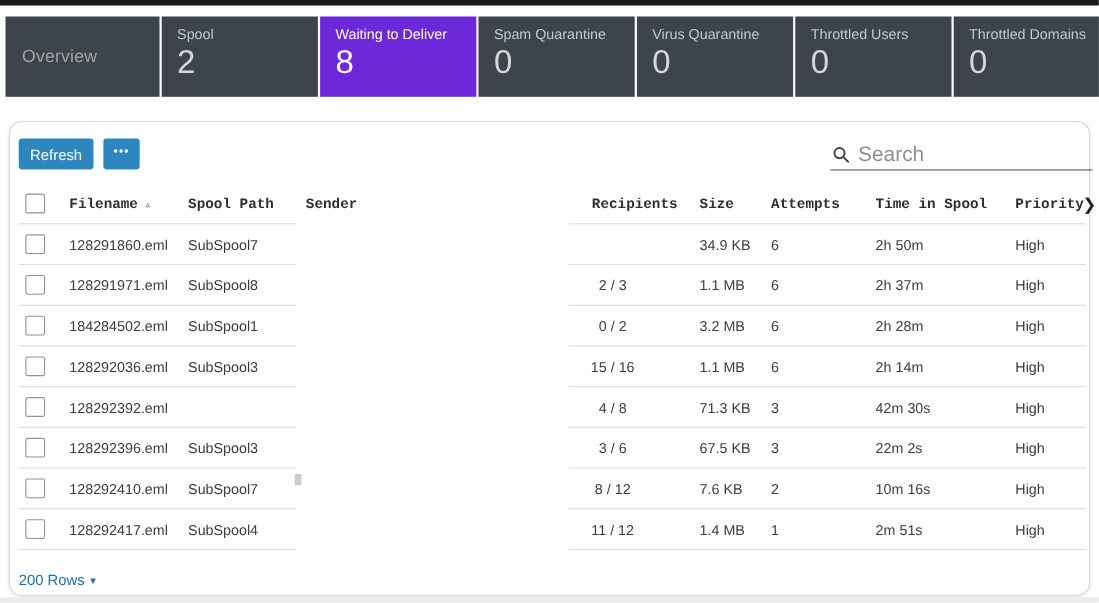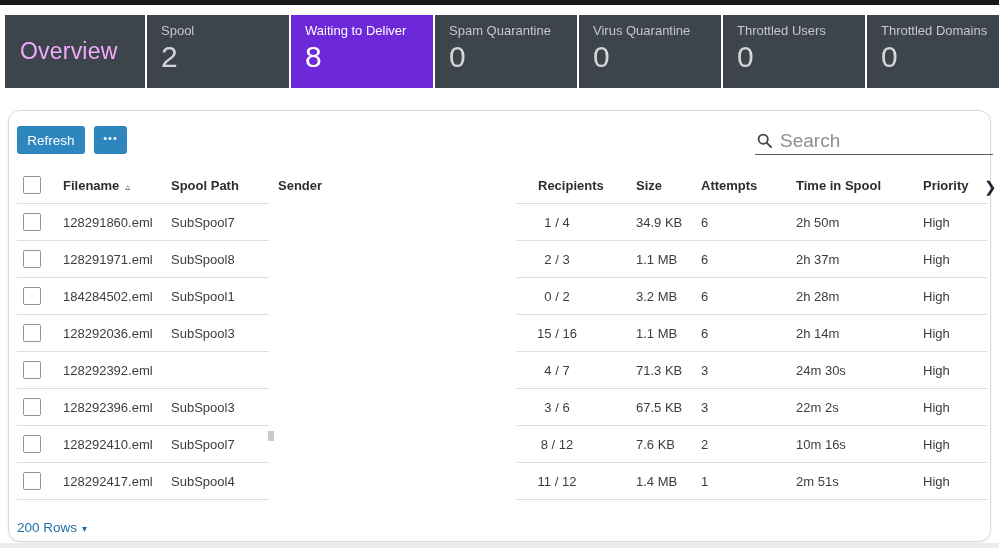--- a/index.html
+++ b/index.html
@@ -19,21 +19,21 @@
     position:absolute; left:5px; top:15px; height:73px;
     display:flex; gap:2px; width:1010px;
   }
   .tab {
     background:#3d444b; height:73px; flex:none; cursor:pointer;
     padding:8px 0 0 14px; color:#c3c9cc;
   }
   .tab-overview {
     width:140px; display:flex; align-items:center; padding:0 0 0 15px;
   }
-  .tab-overview .tab-big-label { font-size:23px; color:#f0abfc; letter-spacing:.2px; }
+  .tab-overview .tab-big-label { font-size:16px; color:#a3a3a3; letter-spacing:.2px; }
   .tab-count-tab { width:142px; }
   .tab-label { font-size:13px; line-height:16px; display:block; }
   .tab-count { font-size:30px; font-weight:300; line-height:36px; color:#d3d7d9; display:block; }
   .tab-active { background:#6d28d9; }
   .tab-active .tab-label, .tab-active .tab-count { color:#ffffff; }
 
   
   .card {
     position:absolute; left:8px; top:110px; width:983px; height:432px;
     background:#ffffff; border:1px solid #d8dadc; border-radius:12px;
@@ -55,21 +55,21 @@
   .searchbox svg { flex:none; margin:0 8px 2px 2px; }
   .searchbox input {
     border:none; outline:none; flex:1; font-size:19px; color:#333;
     font-family:inherit; background:transparent; padding-bottom:2px;
   }
   .searchbox input::placeholder { color:#8a9094; }
 
   
   .thead { position:absolute; left:0; top:60px; width:983px; height:33px; }
   .th { position:absolute; top:0; height:33px; line-height:30px; font-size:13px;
-        font-weight:700; color:#2e2e2e; cursor:pointer; white-space:nowrap; }
+        font-weight:700; color:#2e2e2e; cursor:pointer; white-space:nowrap;font-family:Liberation Mono, monospace; }
   .sep-l { position:absolute; bottom:0; left:8px;  width:252px; height:1px; background:#dcdddd; }
   .sep-r { position:absolute; bottom:0; left:508px; width:470px; height:1px; background:#dcdddd; }
 
   .checkbox {
     width:18px; height:18px; background:#fff; border:1px solid #8f9598;
     border-radius:2px; cursor:pointer;
   }
   .thead .checkbox { position:absolute; left:14px; top:5px; }
 
   .col-filename   { left:54px; }
@@ -176,21 +176,20 @@
     <div class="sep-r"></div>
   </div>
 
   <div class="tbody">
 
       <div class="trow">
         <div class="checkbox"></div>
         <div class="td col-filename">128291860.eml</div>
         <div class="td col-spoolpath">SubSpool7</div>
         <div class="td col-sender"></div>
-        <div class="td td-recipients">1 / 4</div>
         <div class="td col-size">34.9 KB</div>
         <div class="td col-attempts">6</div>
         <div class="td col-time">2h 50m</div>
         <div class="td col-priority">High</div>
         <div class="sep-l"></div>
         <div class="sep-r"></div>
       </div>
 
       <div class="trow">
         <div class="checkbox"></div>
@@ -231,24 +230,24 @@
         <div class="td col-time">2h 14m</div>
         <div class="td col-priority">High</div>
         <div class="sep-l"></div>
         <div class="sep-r"></div>
       </div>
 
       <div class="trow">
         <div class="checkbox"></div>
         <div class="td col-filename">128292392.eml</div>
         <div class="td col-sender"></div>
-        <div class="td td-recipients">4 / 7</div>
+        <div class="td td-recipients">4 / 8</div>
         <div class="td col-size">71.3 KB</div>
         <div class="td col-attempts">3</div>
-        <div class="td col-time">24m 30s</div>
+        <div class="td col-time">42m 30s</div>
         <div class="td col-priority">High</div>
         <div class="sep-l"></div>
         <div class="sep-r"></div>
       </div>
 
       <div class="trow">
         <div class="checkbox"></div>
         <div class="td col-filename">128292396.eml</div>
         <div class="td col-spoolpath">SubSpool3</div>
         <div class="td col-sender"></div>

